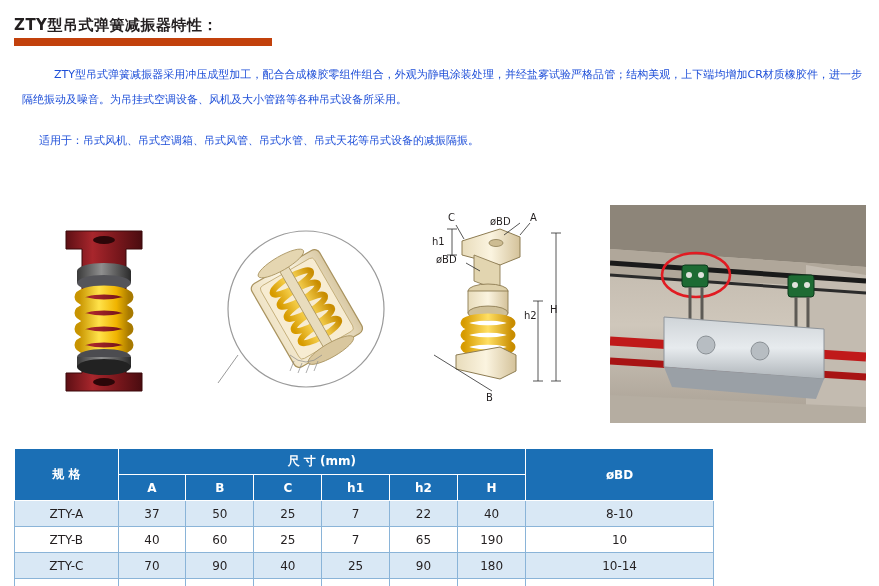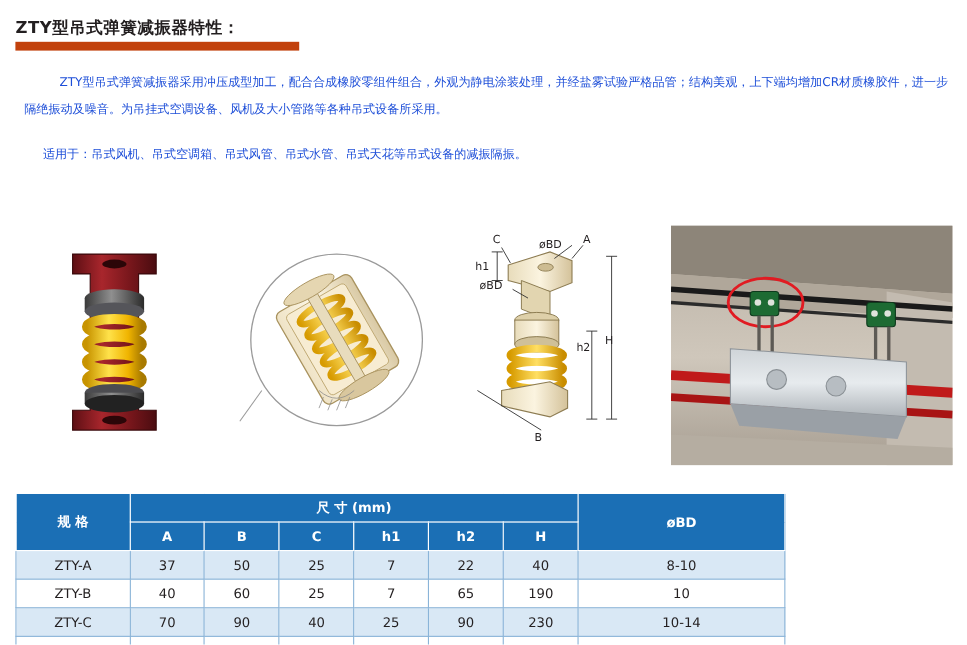--- a/index.html
+++ b/index.html
@@ -368,21 +368,21 @@
       <td>190</td>
       <td>10</td>
     </tr>
     <tr class="alt">
       <td>ZTY-C</td>
       <td>70</td>
       <td>90</td>
       <td>40</td>
       <td>25</td>
       <td>90</td>
-      <td>230</td>
+      <td>180</td>
       <td>10-14</td>
     </tr>
     <tr>
       <td>ZTY-D(E)</td>
       <td>86</td>
       <td>120</td>
       <td>50</td>
       <td>20</td>
       <td>130</td>
       <td>200</td>

